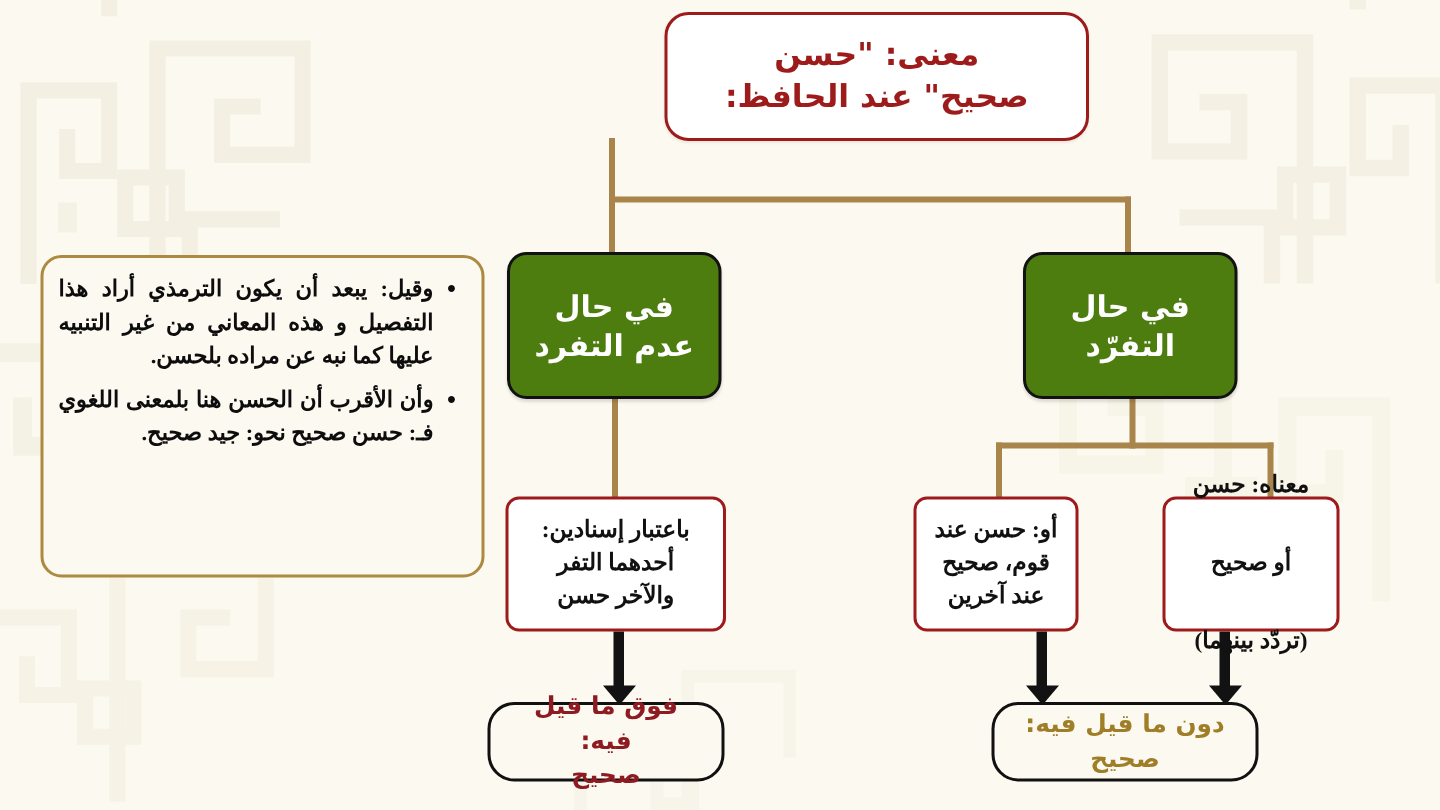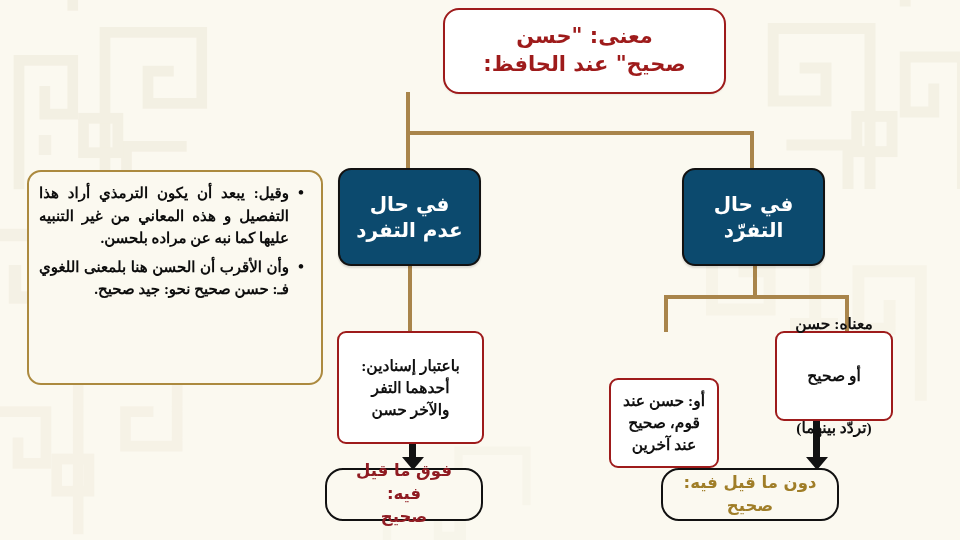--- a/index.html
+++ b/index.html
@@ -67,21 +67,21 @@
     color: #9E1B1B;
     font-family: "DejaVu Sans", sans-serif;
     font-weight: bold;
     font-size: 21px;
     line-height: 1.32;
     padding: 6px 14px;
     box-shadow: 0 1px 2px rgba(0,0,0,0.07);
   }
 
   .red-box {
-    background: #0c4a6e;
+    background: #4d7c0f;
     border: 2.5px solid #121212;
     border-radius: 13px;
     color: #FFFFFF;
     font-family: "DejaVu Sans", sans-serif;
     font-weight: bold;
     font-size: 20px;
     line-height: 1.3;
     padding: 4px 10px;
     box-shadow: 0 2px 2px rgba(0,0,0,0.12);
     align-items: center;
@@ -239,32 +239,32 @@
   <div class="box title-box" style="left:443px; top:8px; width:283px; height:86px; flex-direction:column;">
     <span>معنى: "حسن</span>
     <span>صحيح" عند الحافظ:</span>
   </div>
 
   <div class="box red-box" style="left:338px; top:168px; width:143px; height:98px; flex-direction:column;">
     <span>في حال</span>
     <span>عدم التفرد</span>
   </div>
 
-  <div class="box white-box" style="left:337px; top:331px; width:147px; height:113px; flex-direction:column;">
+  <div class="box white-box" style="left:337px; top:331px; width:147px; height:90px; flex-direction:column;">
     <span>باعتبار إسنادين:</span>
     <span>أحدهما التفر</span>
     <span>والآخر حسن</span>
   </div>
 
   <div class="box red-box" style="left:682px; top:168px; width:143px; height:98px; flex-direction:column;">
     <span>في حال</span>
     <span>التفرّد</span>
   </div>
 
-  <div class="box white-box" style="left:609px; top:331px; width:110px; height:90px; flex-direction:column;margin-top:47px;">
+  <div class="box white-box" style="left:609px; top:331px; width:110px; height:90px; flex-direction:column;">
     <span>أو: حسن عند</span>
     <span>قوم، صحيح</span>
     <span>عند آخرين</span>
   </div>
 
   <div class="box white-box" style="left:775px; top:331px; width:118px; height:90px; flex-direction:column;gap:30px;">
     <span>معناه: حسن</span>
     <span>أو صحيح</span>
     <span>(تردّد بينهما)</span>
   </div>

